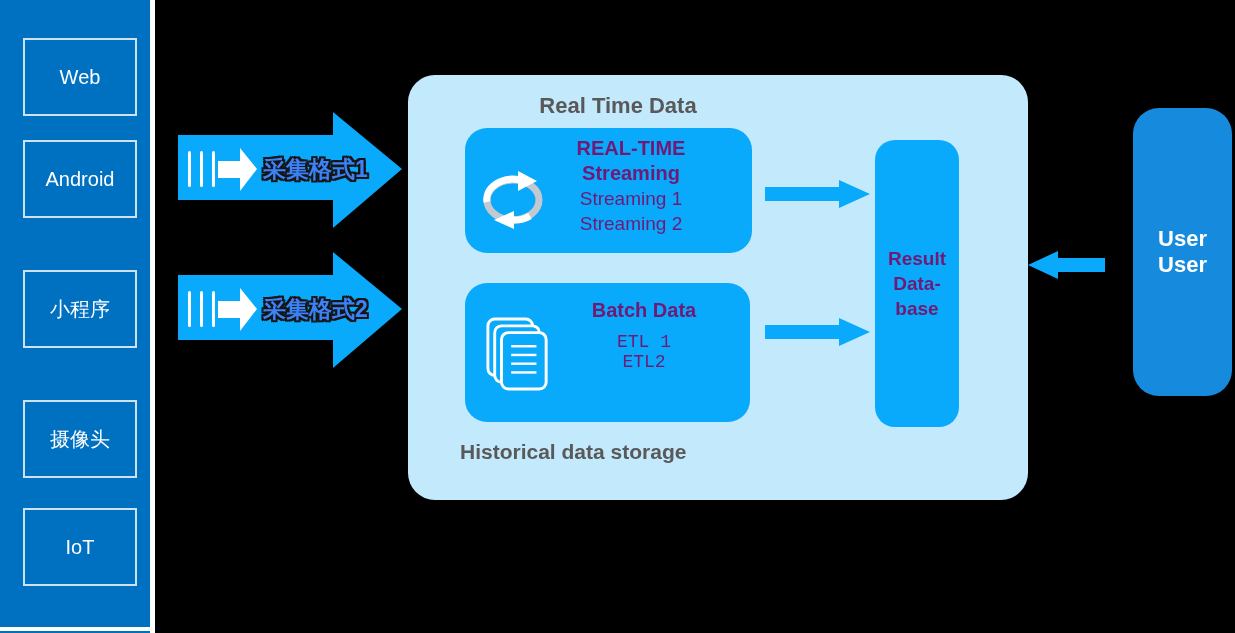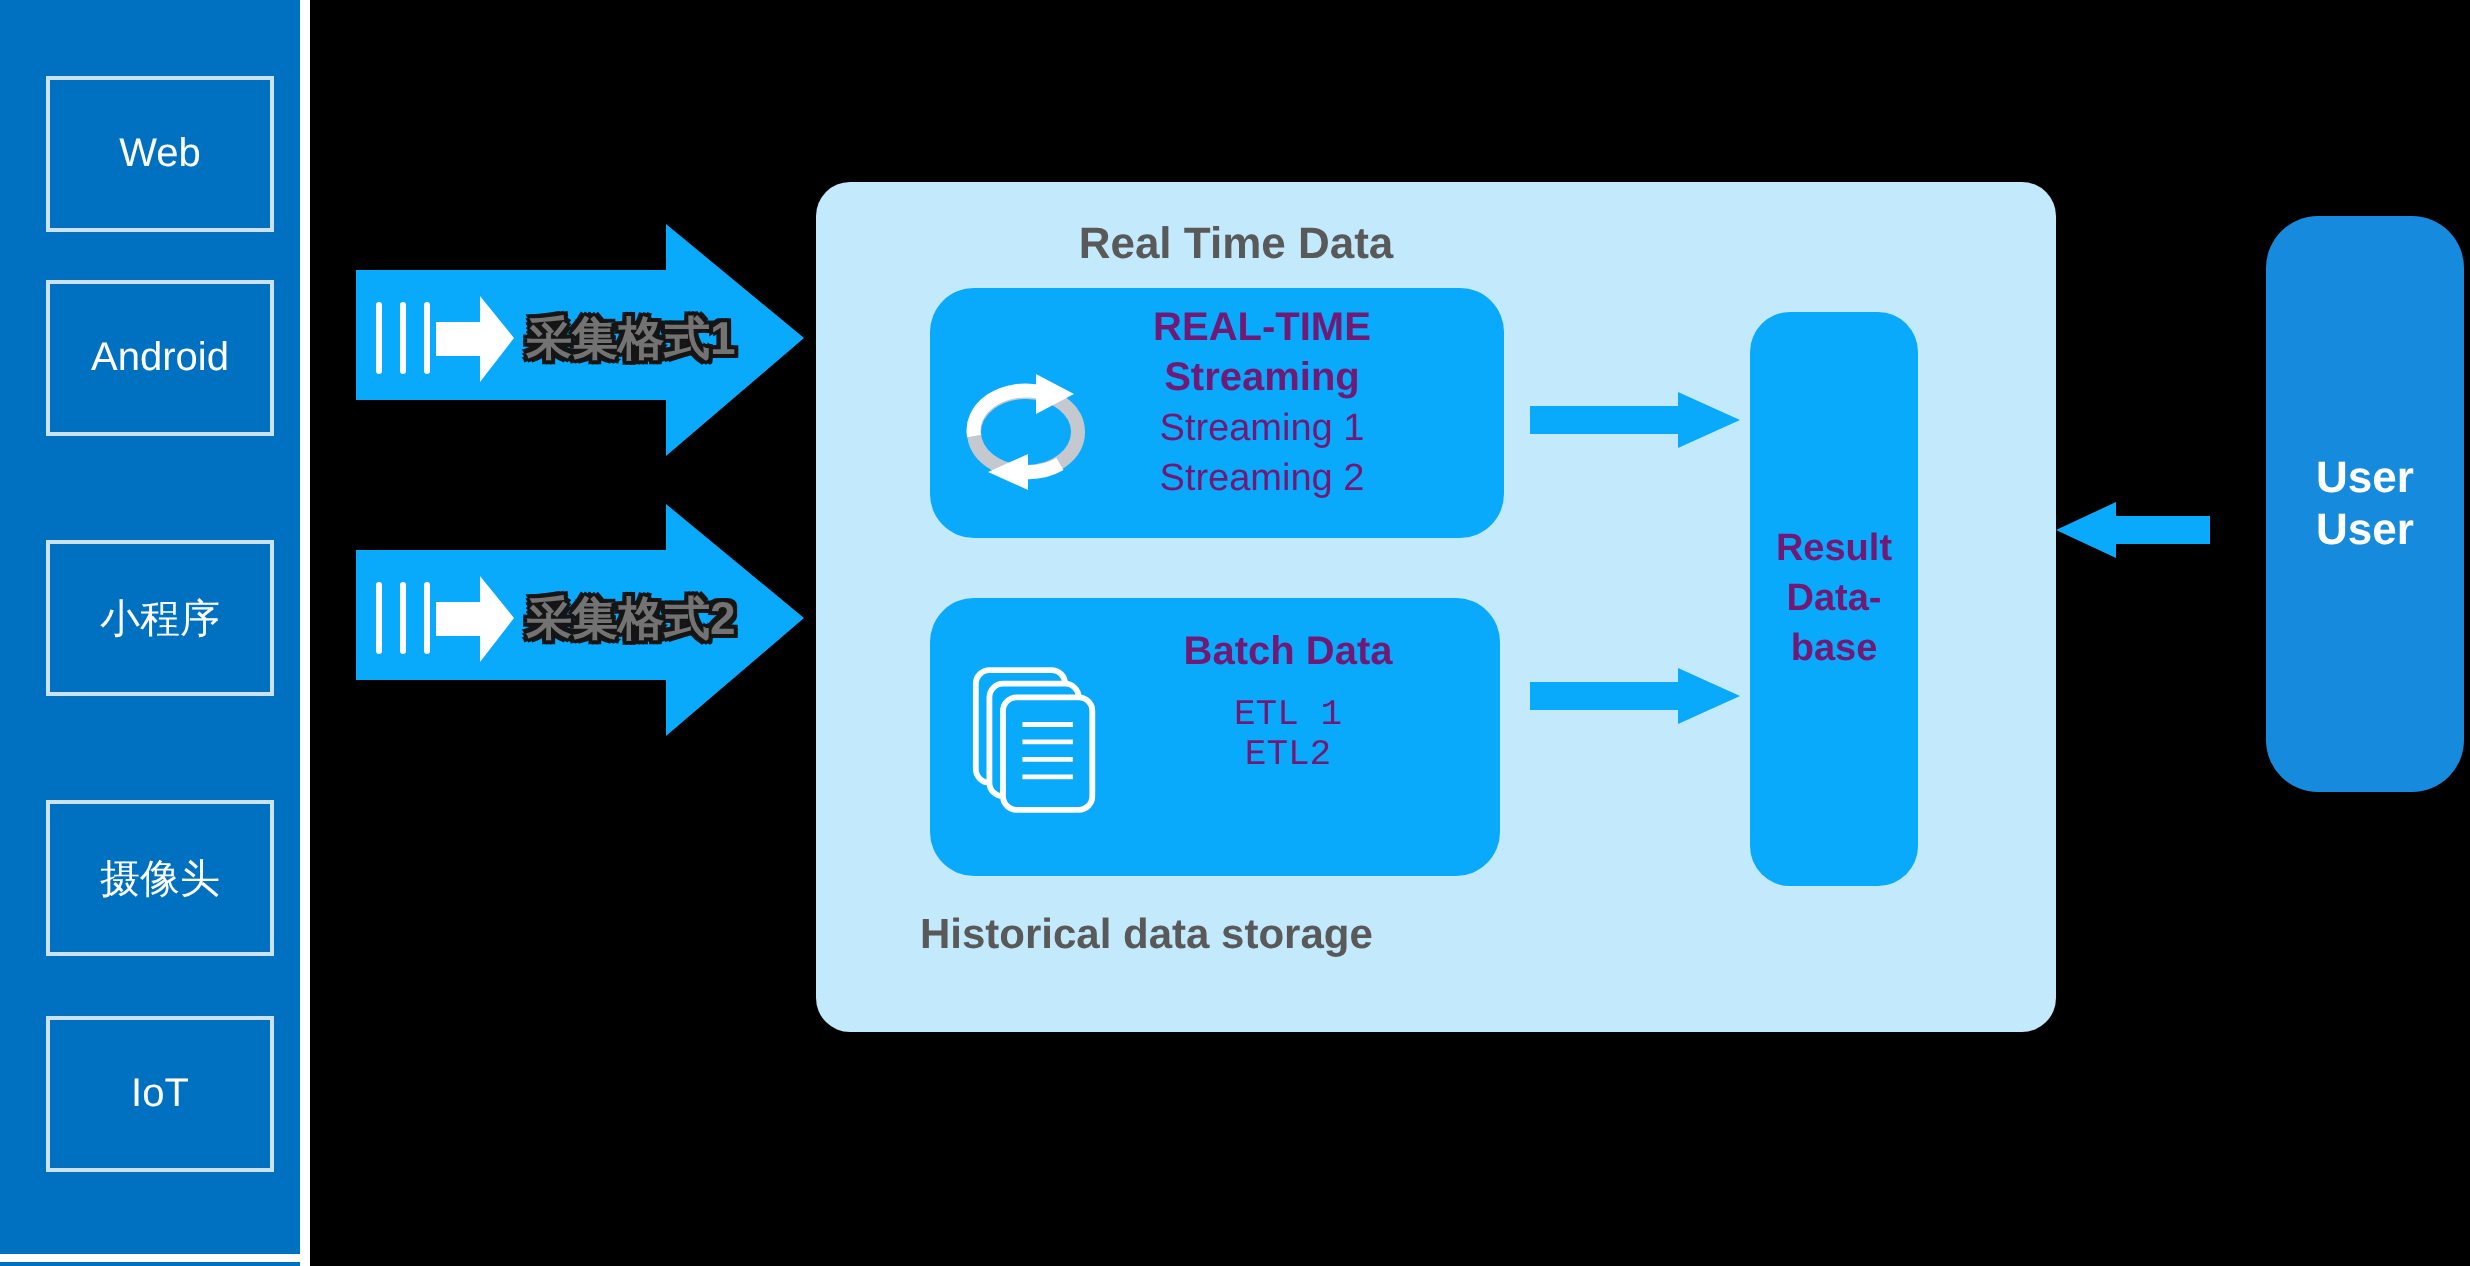--- a/index.html
+++ b/index.html
@@ -26,26 +26,26 @@
   
   .big-arrow{position:absolute;left:178px;width:224px;height:116px;}
   .big-arrow .shape{position:absolute;inset:0;background:var(--bright-blue);
     clip-path:polygon(0px 23px,155px 23px,155px 0px,224px 57px,155px 116px,155px 88px,0px 88px);}
   .big-arrow-1{top:112px;} .big-arrow-2{top:252px;}
   .tick{position:absolute;top:39px;width:3px;height:36px;background:var(--white);border-radius:2px;}
   .tick-1{left:10px;} .tick-2{left:22px;} .tick-3{left:34px;}
   .mini-arrow-glyph{position:absolute;left:40px;top:36px;width:39px;height:43px;background:var(--white);
     clip-path:polygon(0px 13px,22px 13px,22px 0px,39px 21px,22px 43px,22px 30px,0px 30px);}
   .ingest-label{position:absolute;left:85px;top:39px;line-height:36px;white-space:nowrap;
-    color:#737373;font-size:23px;font-weight:bold;
+    color:#3b82f6;font-size:23px;font-weight:bold;
     text-shadow:-2px -2px 0 #151515,2px -2px 0 #151515,-2px 2px 0 #151515,2px 2px 0 #151515,
                 0 -2px 0 #151515,0 2px 0 #151515,-2px 0 0 #151515,2px 0 0 #151515;}
 
   
-  .panel{position:absolute;left:408px;top:75px;width:620px;height:425px;background:var(--panel-blue);border-radius:17px;margin-top:16px;}
+  .panel{position:absolute;left:408px;top:75px;width:620px;height:425px;background:var(--panel-blue);border-radius:27px;}
   .panel-title{position:absolute;left:55px;top:18px;width:310px;text-align:center;
     color:var(--title-gray);font-size:22px;font-weight:bold;}
   .panel-subtitle{position:absolute;left:52px;top:365px;width:320px;
     color:var(--title-gray);font-size:21px;font-weight:bold;}
 
   .node{position:absolute;background:var(--bright-blue);border-radius:22px;color:#701a75;}
   .node-realtime{left:57px;top:53px;width:287px;height:125px;}
   .node-batch{left:57px;top:208px;width:285px;height:139px;}
   .node-result{left:467px;top:65px;width:84px;height:287px;border-radius:20px;
     display:flex;flex-direction:column;align-items:center;justify-content:center;

